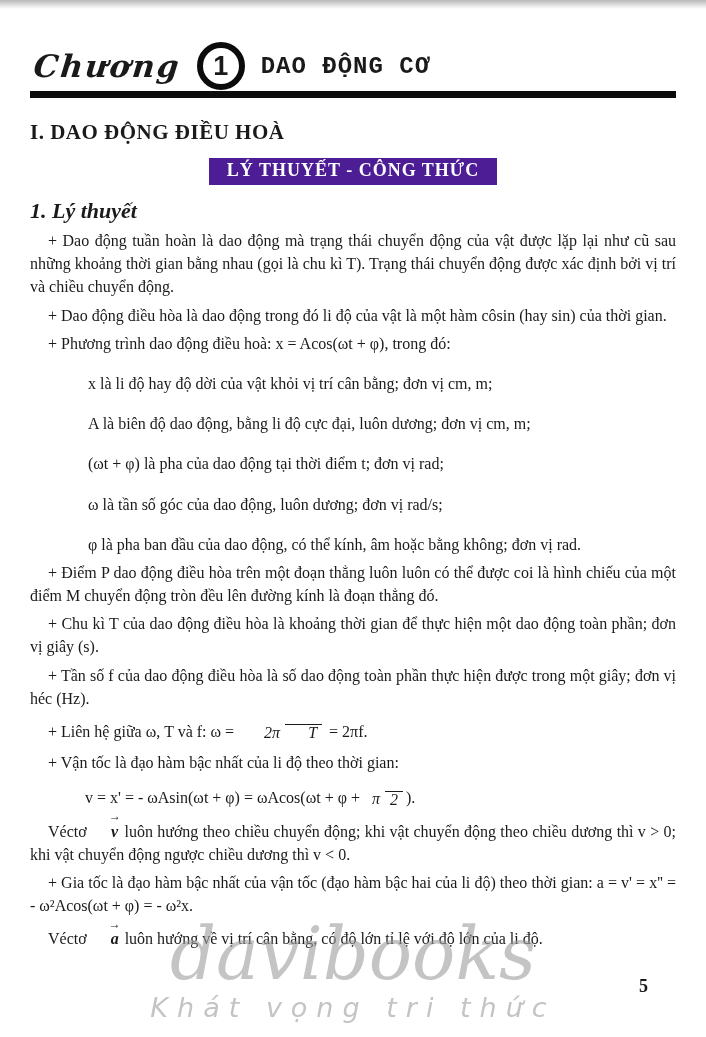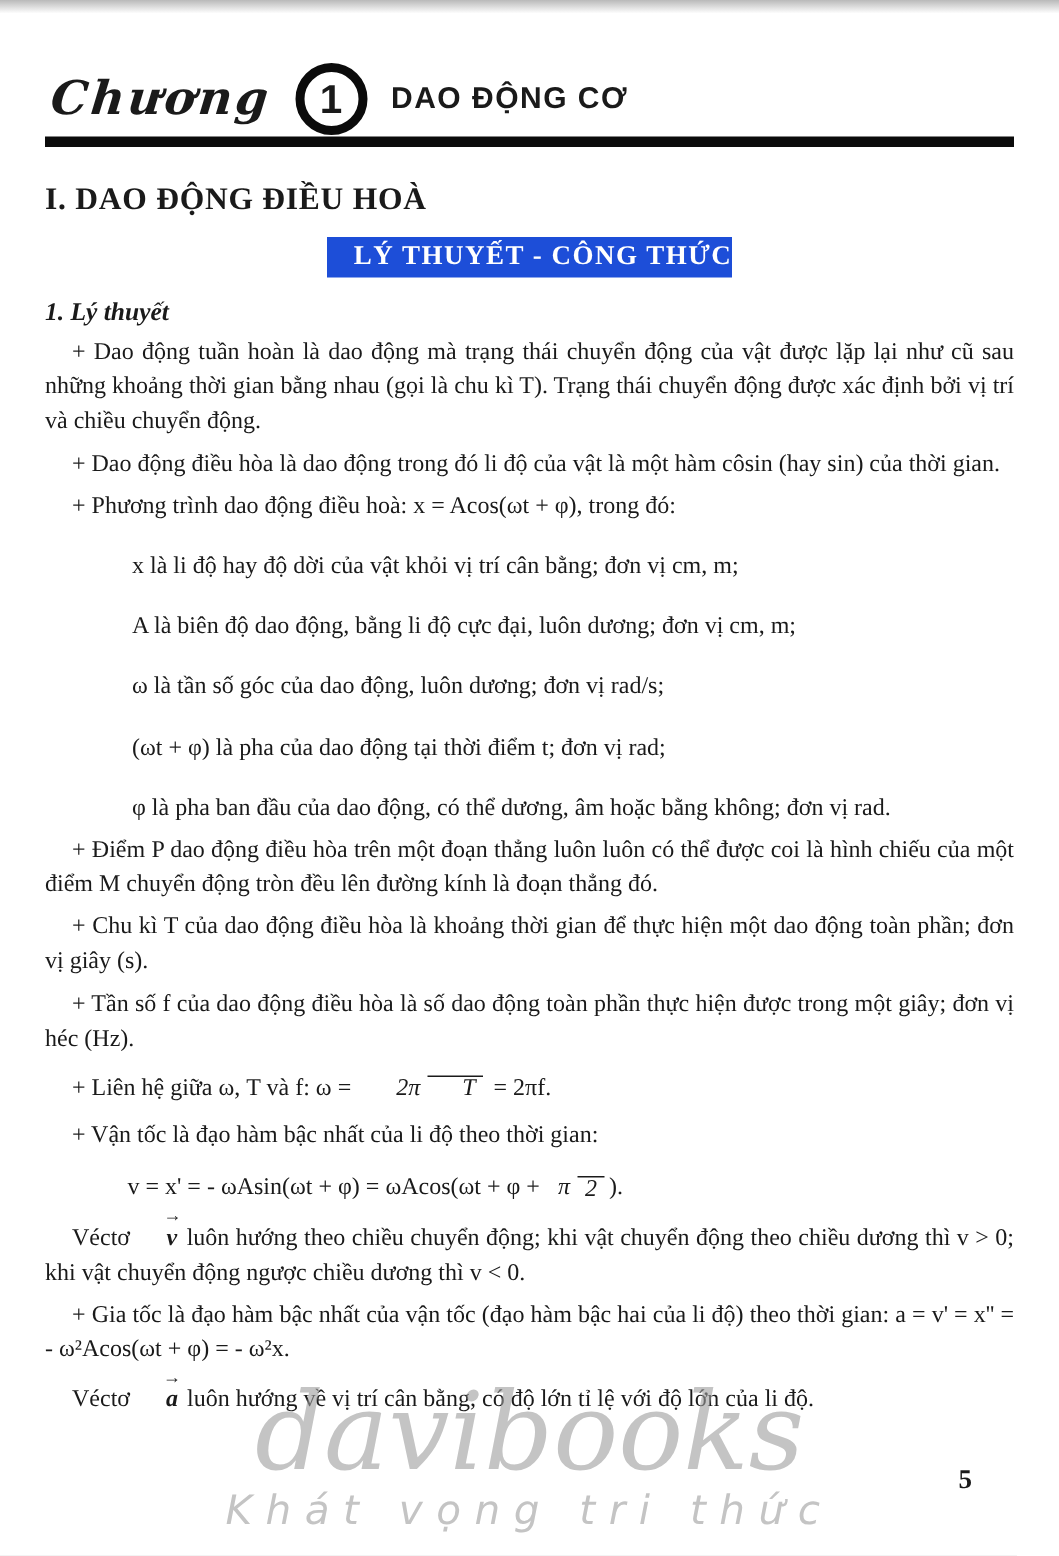--- a/index.html
+++ b/index.html
@@ -34,39 +34,39 @@
     width: 48px; height: 48px; flex: 0 0 48px;
     border: 6px solid #0b0b0b; border-radius: 50%;
     display: flex; align-items: center; justify-content: center;
     background: #fff;
   }
   .circle-num {
     font-family: "Liberation Sans", sans-serif;
     font-weight: bold; font-size: 27px; line-height: 1;
   }
   .chapter-title {
-    font-family: Liberation Sans, sans-serif;
-    font-weight: bold; font-size: 20px; letter-spacing: 1px;
+    font-family: Liberation Mono, monospace;
+    font-weight: bold; font-size: 24px; letter-spacing: 1px;
   }
   .chapter-bar { height: 7px; background: #0b0b0b; margin-top: 1px; }
 
   .section-title {
     margin-top: 22px;
     font-size: 21px; font-weight: bold; letter-spacing: 0.5px;
   }
   .banner {
     margin: 13px auto 0 auto;
     width: max-content;
-    background: #1d4ed8; color: #ffffff;
+    background: #4c1d95; color: #ffffff;
     font-weight: bold; font-size: 18px; letter-spacing: 1px;
-    padding: 2px 0 4px 18px;
+    padding: 2px 18px 4px 18px;
   }
   .subsection {
     margin-top: 13px;
-    font-size: 17px; font-weight: bold; font-style: italic;
+    font-size: 22px; font-weight: bold; font-style: italic;
   }
 
   
   .bp {
     font-size: 16px; line-height: 1.45;
     text-align: justify;
     margin-top: 5px;
   }
   .bp.plus { text-indent: 18px; }
   .bp.sub { margin-left: 40px; text-indent: 18px; margin-top: 17px; }
@@ -134,23 +134,23 @@
     <div class="banner">LÝ THUYẾT - CÔNG THỨC</div>
 
     <h2 class="subsection">1. Lý thuyết</h2>
 
     <p class="bp plus">+ Dao động tuần hoàn là dao động mà trạng thái chuyển động của vật được lặp lại như cũ sau những khoảng thời gian bằng nhau (gọi là chu kì T). Trạng thái chuyển động được xác định bởi vị trí và chiều chuyển động.</p>
     <p class="bp plus">+ Dao động điều hòa là dao động trong đó li độ của vật là một hàm côsin (hay sin) của thời gian.</p>
     <p class="bp plus">+ Phương trình dao động điều hoà: x = Acos(ωt + φ), trong đó:</p>
 
     <p class="bp sub">x là li độ hay độ dời của vật khỏi vị trí cân bằng; đơn vị cm, m;</p>
     <p class="bp sub">A là biên độ dao động, bằng li độ cực đại, luôn dương; đơn vị cm, m;</p>
+    <p class="bp sub">(ωt + φ) là pha của dao động tại thời điểm t; đơn vị rad;</p>
     <p class="bp sub">ω là tần số góc của dao động, luôn dương; đơn vị rad/s;</p>
-    <p class="bp sub">(ωt + φ) là pha của dao động tại thời điểm t; đơn vị rad;</p>
-    <p class="bp sub">φ là pha ban đầu của dao động, có thể dương, âm hoặc bằng không; đơn vị rad.</p>
+    <p class="bp sub">φ là pha ban đầu của dao động, có thể kính, âm hoặc bằng không; đơn vị rad.</p>
 
     <p class="bp plus">+ Điểm P dao động điều hòa trên một đoạn thẳng luôn luôn có thể được coi là hình chiếu của một điểm M chuyển động tròn đều lên đường kính là đoạn thẳng đó.</p>
     <p class="bp plus">+ Chu kì T của dao động điều hòa là khoảng thời gian để thực hiện một dao động toàn phần; đơn vị giây (s).</p>
     <p class="bp plus">+ Tần số f của dao động điều hòa là số dao động toàn phần thực hiện được trong một giây; đơn vị héc (Hz).</p>
 
     <p class="bp plus frac-line"><span>+ Liên hệ giữa ω, T và f: ω = </span><span class="frac">
           <span class="num">2π</span>
           <span class="den">T</span>
         </span><span> = 2πf.</span></p>
 

